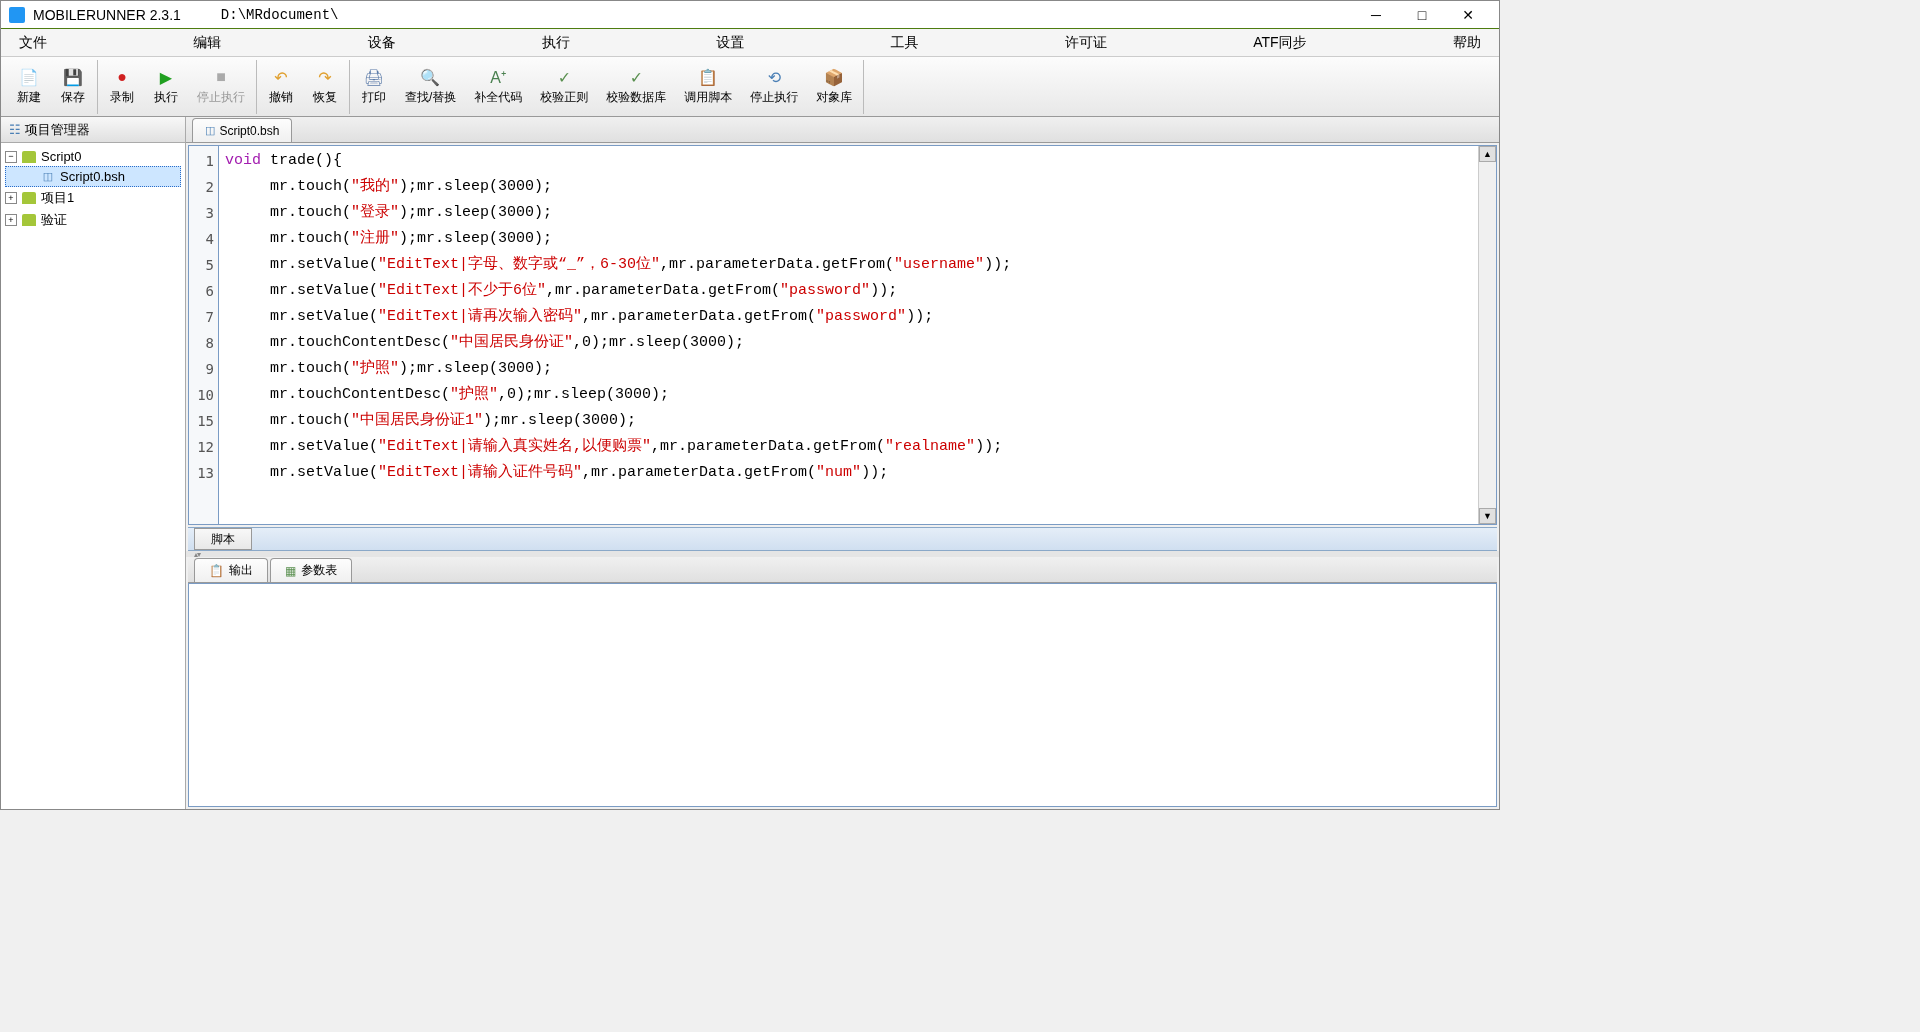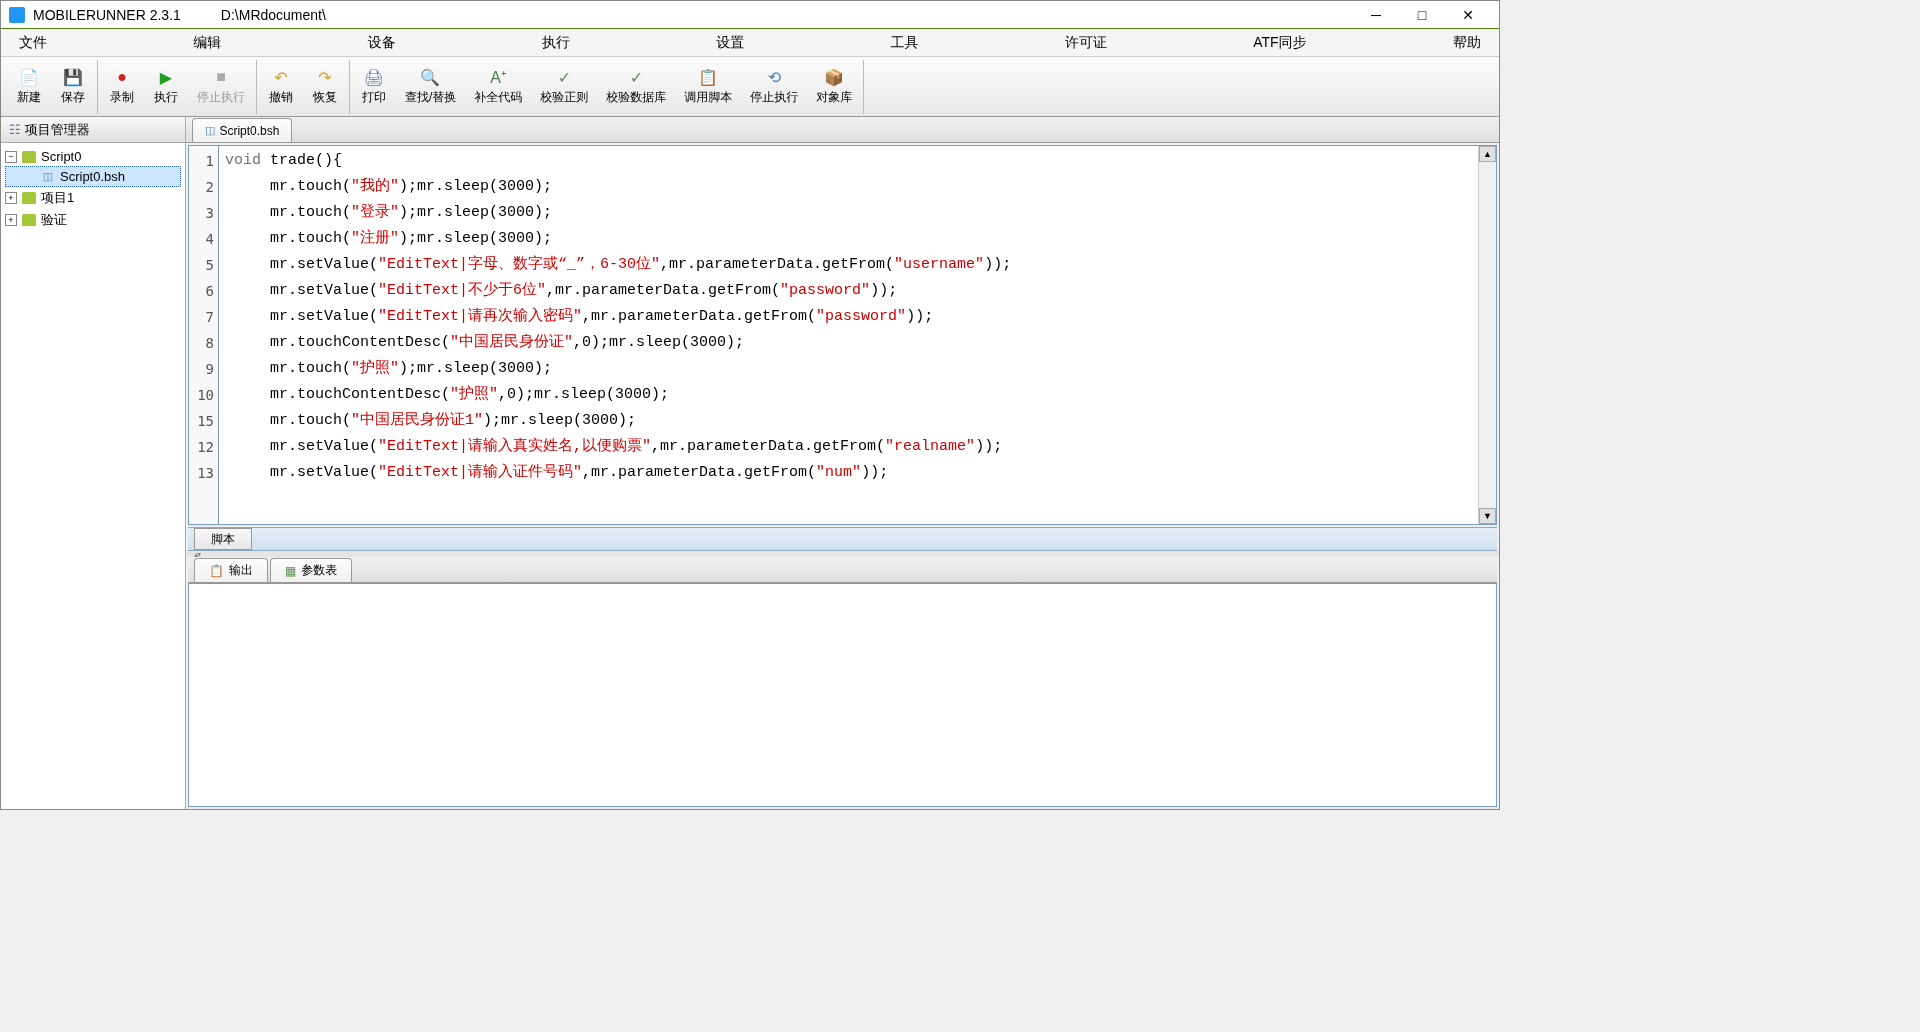--- a/index.html
+++ b/index.html
@@ -3,21 +3,21 @@
   <meta charset="utf-8">
   <style>
     * { margin: 0; padding: 0; box-sizing: border-box; }
     body { font-family: "Microsoft YaHei", "SimSun", Arial, sans-serif; font-size: 13px; background: #f0f0f0; overflow: hidden; }
     
     .window { width: 1500px; height: 810px; background: #fff; display: flex; flex-direction: column; border: 1px solid #888; }
     
     .titlebar { height: 28px; background: #fff; display: flex; align-items: center; padding: 0 8px; border-bottom: 1px solid #4d7c0f; }
     .titlebar .app-icon { width: 16px; height: 16px; background: #2196f3; margin-right: 8px; border-radius: 2px; }
     .titlebar .title { font-size: 14px; font-weight: 500; }
-    .titlebar .path { margin-left: 40px; font-size: 14px; }
+    .titlebar .path { margin-left: 40px; font-size: 14px; font-family: Liberation Mono, monospace; }
     .titlebar .spacer { flex: 1; }
     .win-controls { display: flex; gap: 0; }
     .win-btn { width: 46px; height: 28px; display: flex; align-items: center; justify-content: center; cursor: pointer; font-size: 14px; }
     
     .menubar { height: 28px; background: #f5f5f5; display: flex; align-items: center; padding: 0 6px; border-bottom: 1px solid #ccc; justify-content: space-between; }
     .menu-item { padding: 4px 12px; cursor: pointer; font-size: 14px; }
     
     .toolbar { height: 60px; background: linear-gradient(#fcfcfc, #e8e8e8); display: flex; align-items: center; padding: 0 4px; border-bottom: 1px solid #999; gap: 0; }
     .tool-group { display: flex; border-right: 1px solid #bbb; padding: 0 2px; height: 54px; align-items: center; }
     .tool-btn { display: flex; flex-direction: column; align-items: center; justify-content: center; padding: 2px 8px; height: 52px; min-width: 44px; cursor: pointer; border: 1px solid transparent; border-radius: 3px; font-size: 12px; }
@@ -42,21 +42,21 @@
     .tab-bar { height: 26px; background: linear-gradient(#f0f0f0, #e0e0e0); display: flex; align-items: flex-end; padding: 0 6px; border-bottom: 1px solid #999; }
     .tab { height: 24px; background: linear-gradient(#fdfdfd, #f0f0f0); border: 1px solid #999; border-bottom: none; padding: 0 12px; display: flex; align-items: center; font-size: 12px; border-radius: 4px 4px 0 0; cursor: pointer; margin-right: 2px; }
     .tab .icon { margin-right: 4px; color: #4a7fb5; font-size: 11px; }
     
     .editor-split { flex: 1; display: flex; flex-direction: column; overflow: hidden; }
     .code-editor { flex: 1; background: #fff; display: flex; overflow: hidden; border-bottom: 1px solid #999; position: relative; margin: 2px; border: 1px solid #7a9bc4; }
     .gutter { width: 30px; background: #f6f8fa; border-right: 1px solid #7a9bc4; text-align: right; padding: 2px 4px 2px 0; font-family: Consolas, monospace; font-size: 14px; color: #555; }
     .gutter div { height: 26px; line-height: 26px; }
     .code-content { flex: 1; padding: 2px 6px; font-family: Consolas, "Courier New", monospace; font-size: 15px; overflow: auto; white-space: pre; }
     .code-line { height: 26px; line-height: 26px; }
-    .kw { color: #737373; }
+    .kw { color: #a21caf; }
     .str { color: #cc0000; }
     .scroll-track { width: 18px; background: #f0f0f0; border-left: 1px solid #ccc; position: relative; }
     .scroll-thumb-top { position: absolute; top: 0; width: 100%; height: 16px; background: #e0e0e0; border: 1px solid #aaa; display:flex; align-items:center; justify-content:center; font-size:9px;}
     .scroll-thumb-bot { position: absolute; bottom: 0; width: 100%; height: 16px; background: #e0e0e0; border: 1px solid #aaa; display:flex; align-items:center; justify-content:center; font-size:9px;}
     
     .bottom-tab-row { height: 24px; background: linear-gradient(#e5eef8, #d0dff0); display: flex; align-items: center; border-top: 1px solid #8aa8c8; border-bottom: 1px solid #8aa8c8; padding-left: 6px; margin: 0 2px; }
     .bottom-tab { height: 22px; background: linear-gradient(#f8f8f8, #e8e8e8); border: 1px solid #999; padding: 0 16px; display: flex; align-items: center; font-size: 12px; }
     
     .splitter { height: 6px; background: #e5e5e5; cursor: ns-resize; display:flex; align-items:center; justify-content:flex-start; padding-left:8px; color:#888; font-size:8px; letter-spacing:-1px;}
     

